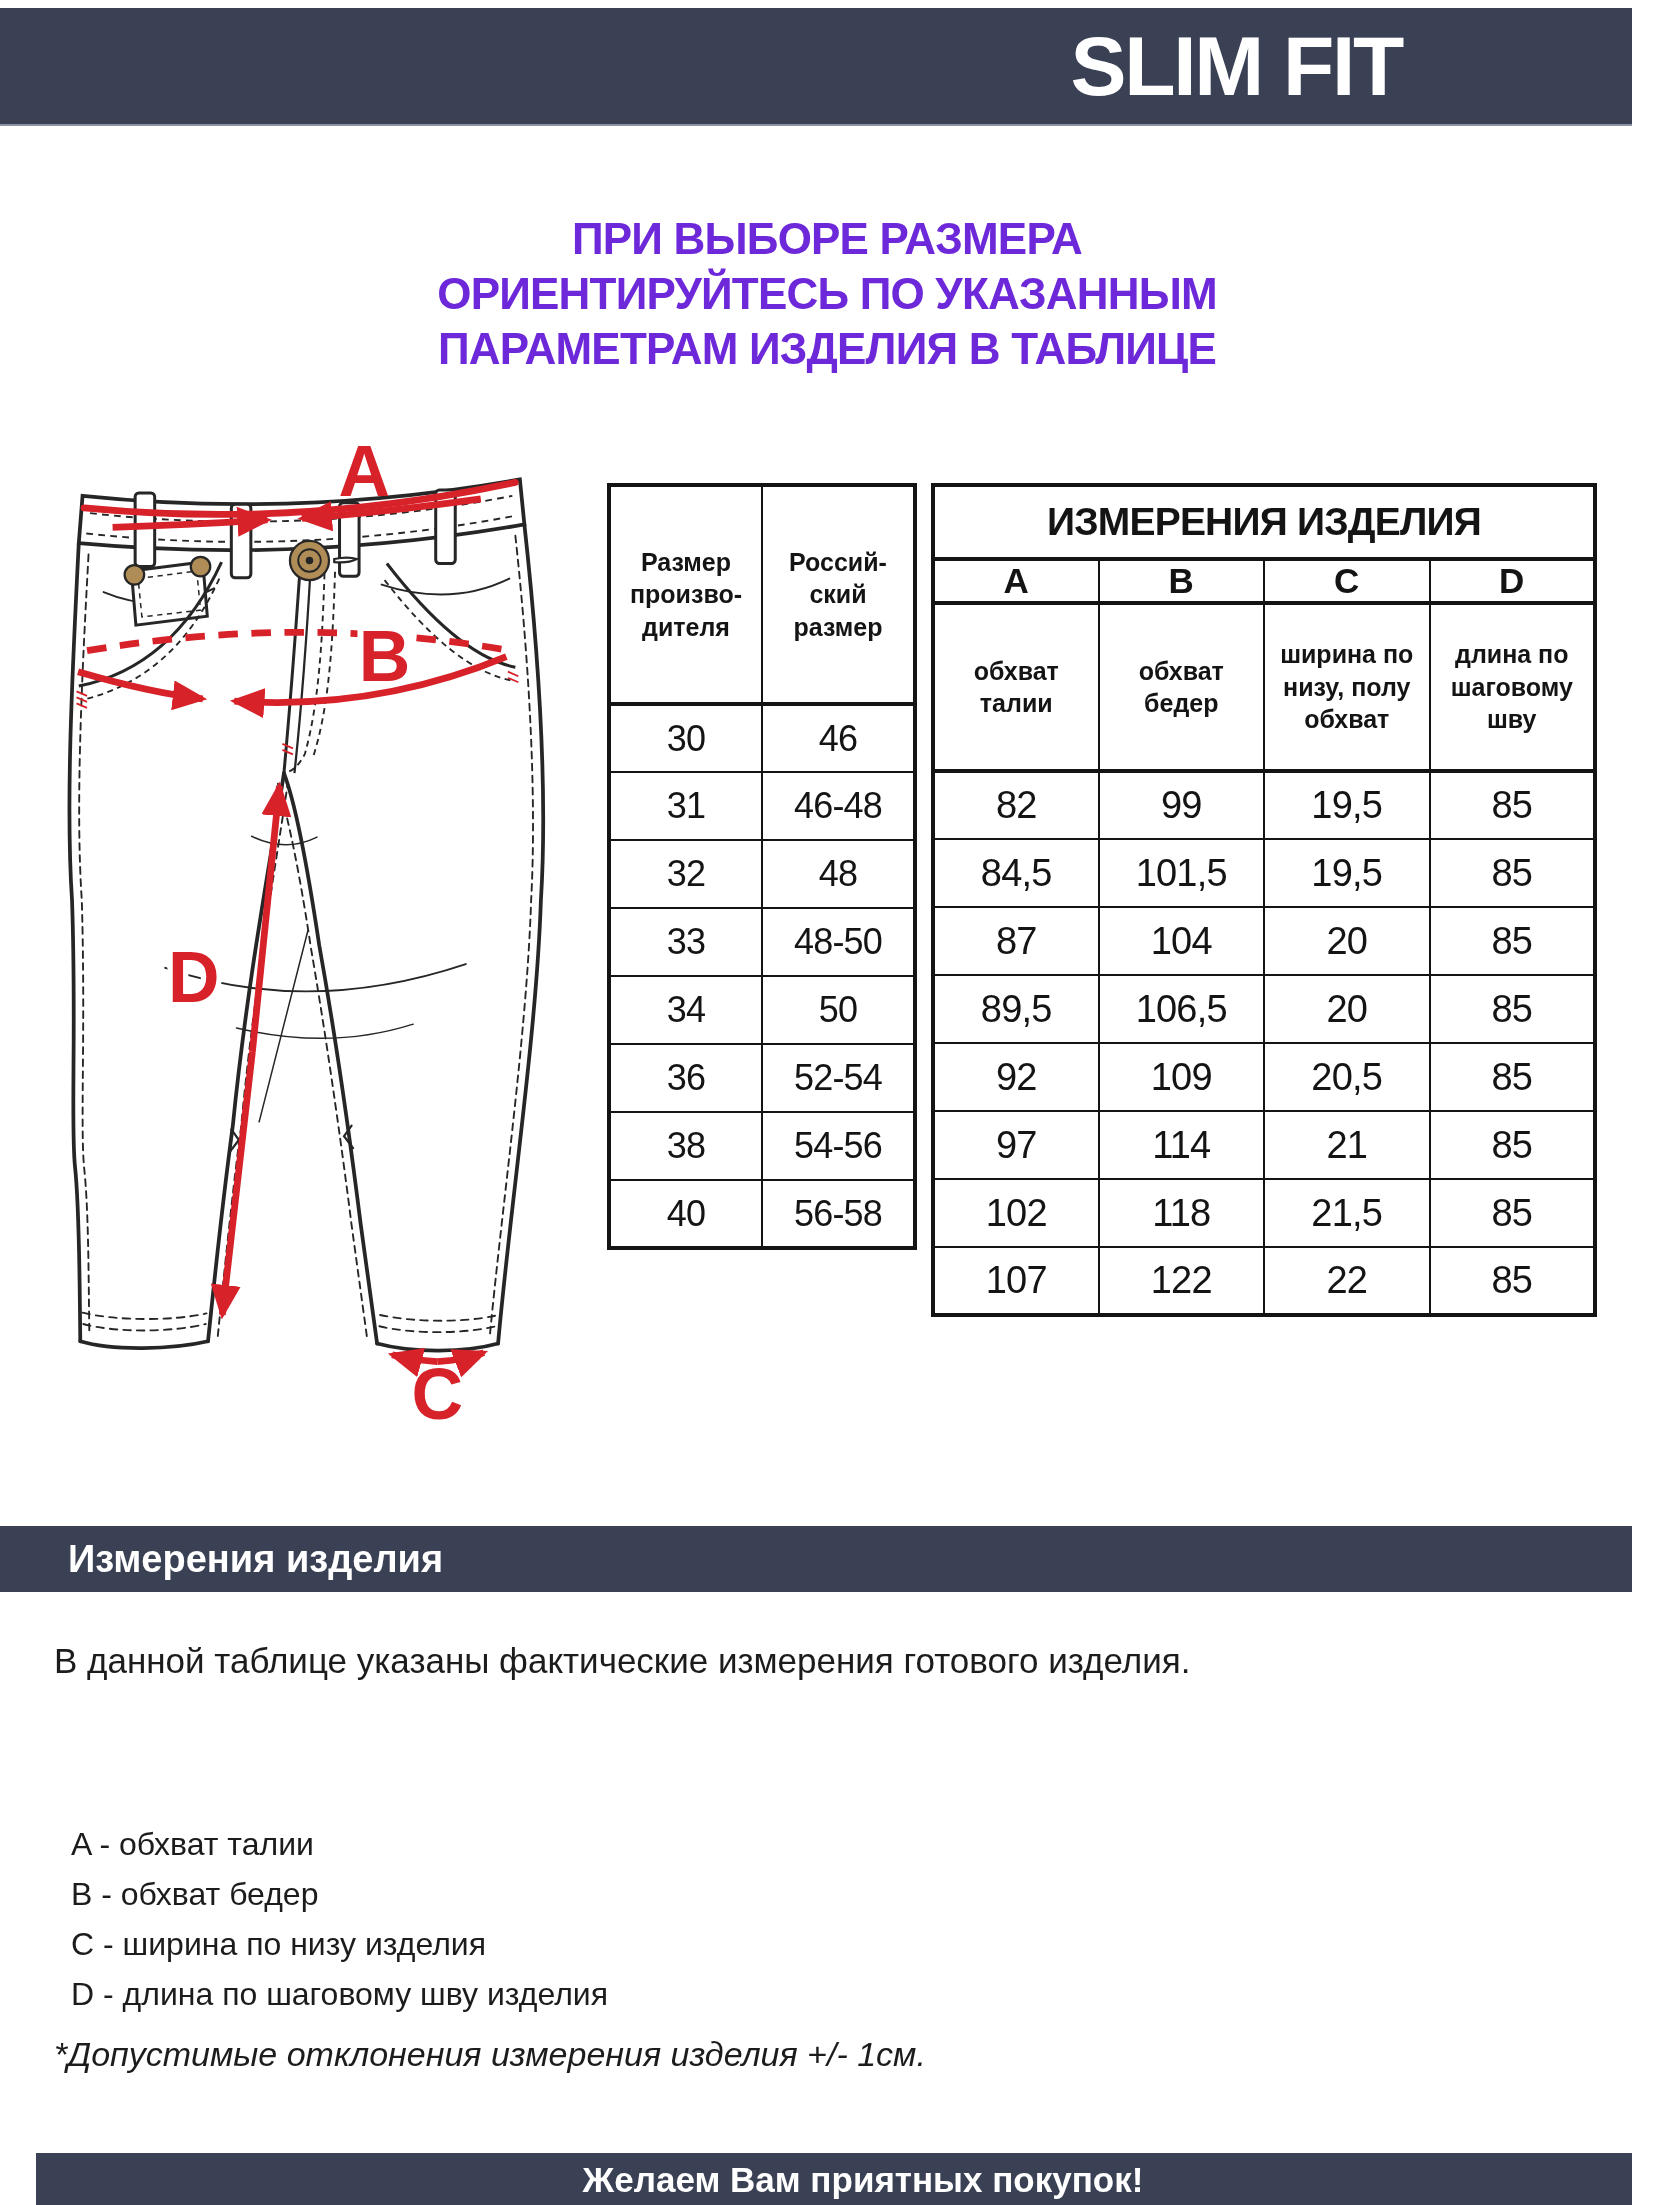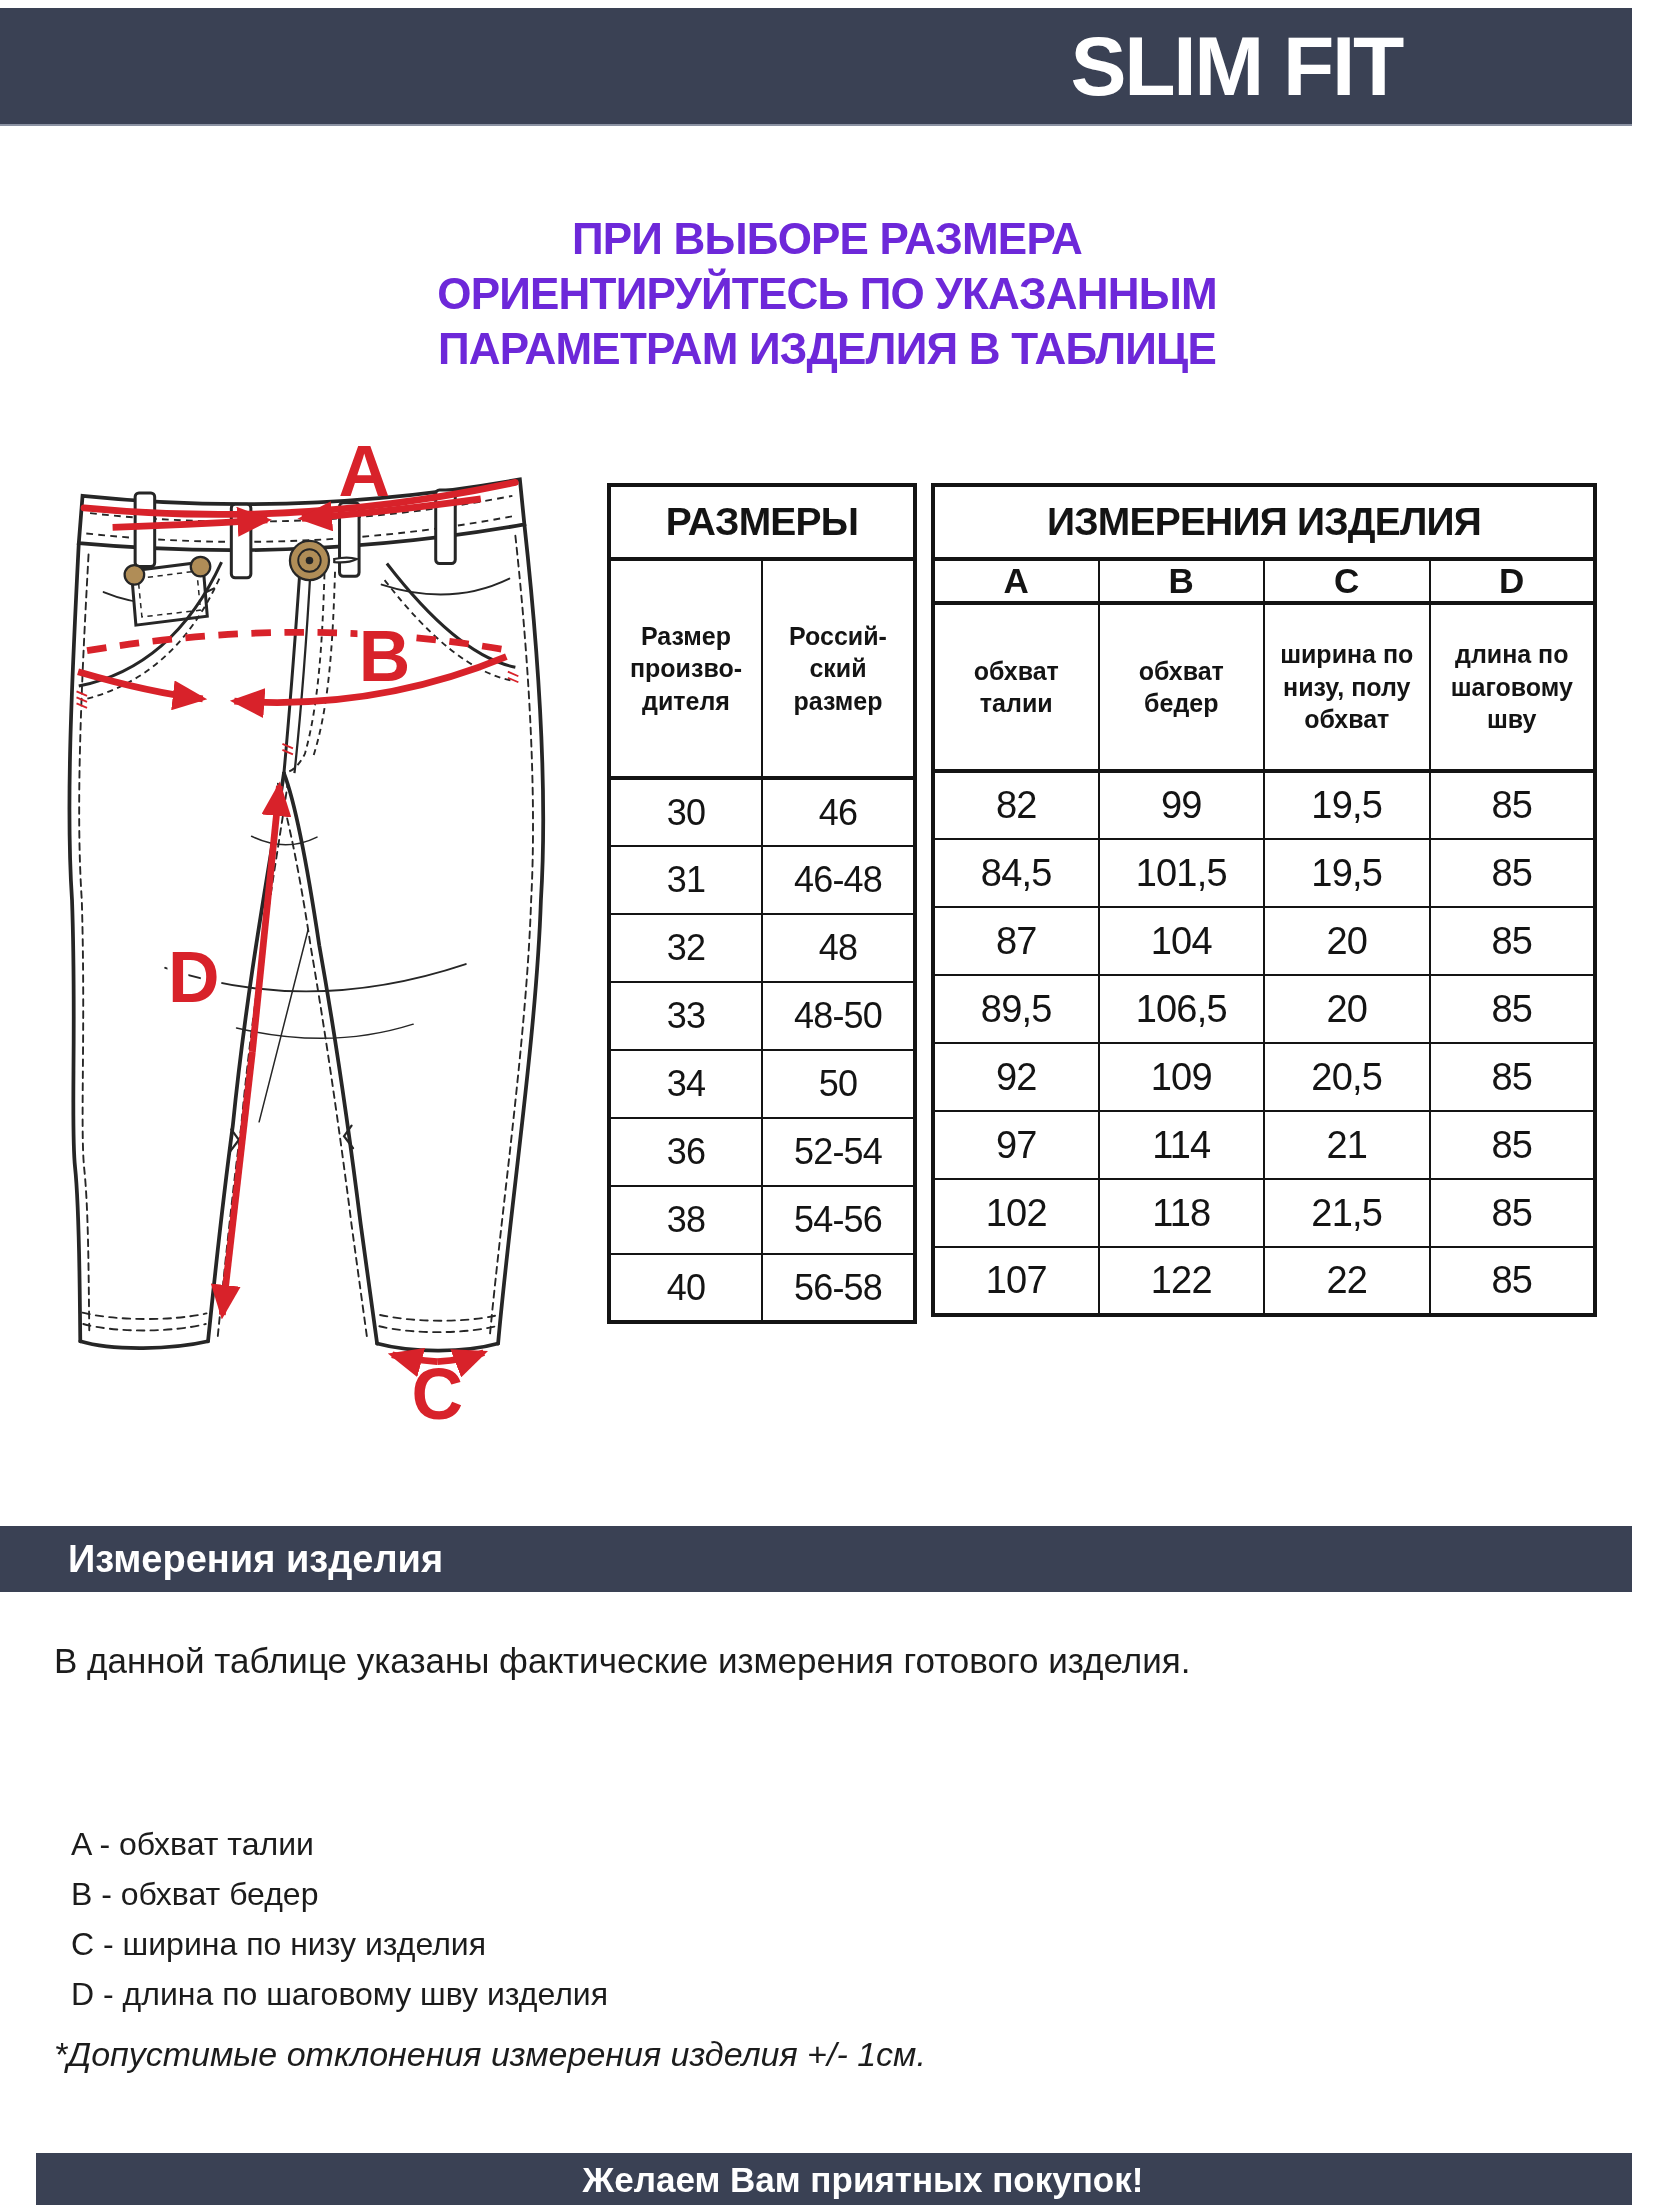--- a/index.html
+++ b/index.html
@@ -201,23 +201,20 @@
       <g stroke="#d8222a" fill="none">
         <path stroke-width="9" marker-end="url(#ar)" d="M502,1214 Q468,1212 442,1205"></path>
         <path stroke-width="9" marker-end="url(#ar)" d="M502,1214 Q538,1212 564,1202"></path>
       </g>
       <text x="502" y="1290" font-size="95" font-weight="bold" fill="#d8222a" text-anchor="middle">C</text>
     </svg>
   </div>
 
   <table class="tbl tbl-left">
     <tbody>
-        <tr>
-      <th colspan="2" class="rt bb6 t-title">РАЗМЕРЫ</th>
-    </tr>
     <tr>
       <th class="rm bb6 t-desc pre">Размер
 произво-
 дителя</th>
       <th class="rm bb6 t-desc pre">Россий-
 ский
 размер</th>
     </tr>
     <tr>
           <td class="rr t-size">30</td>

